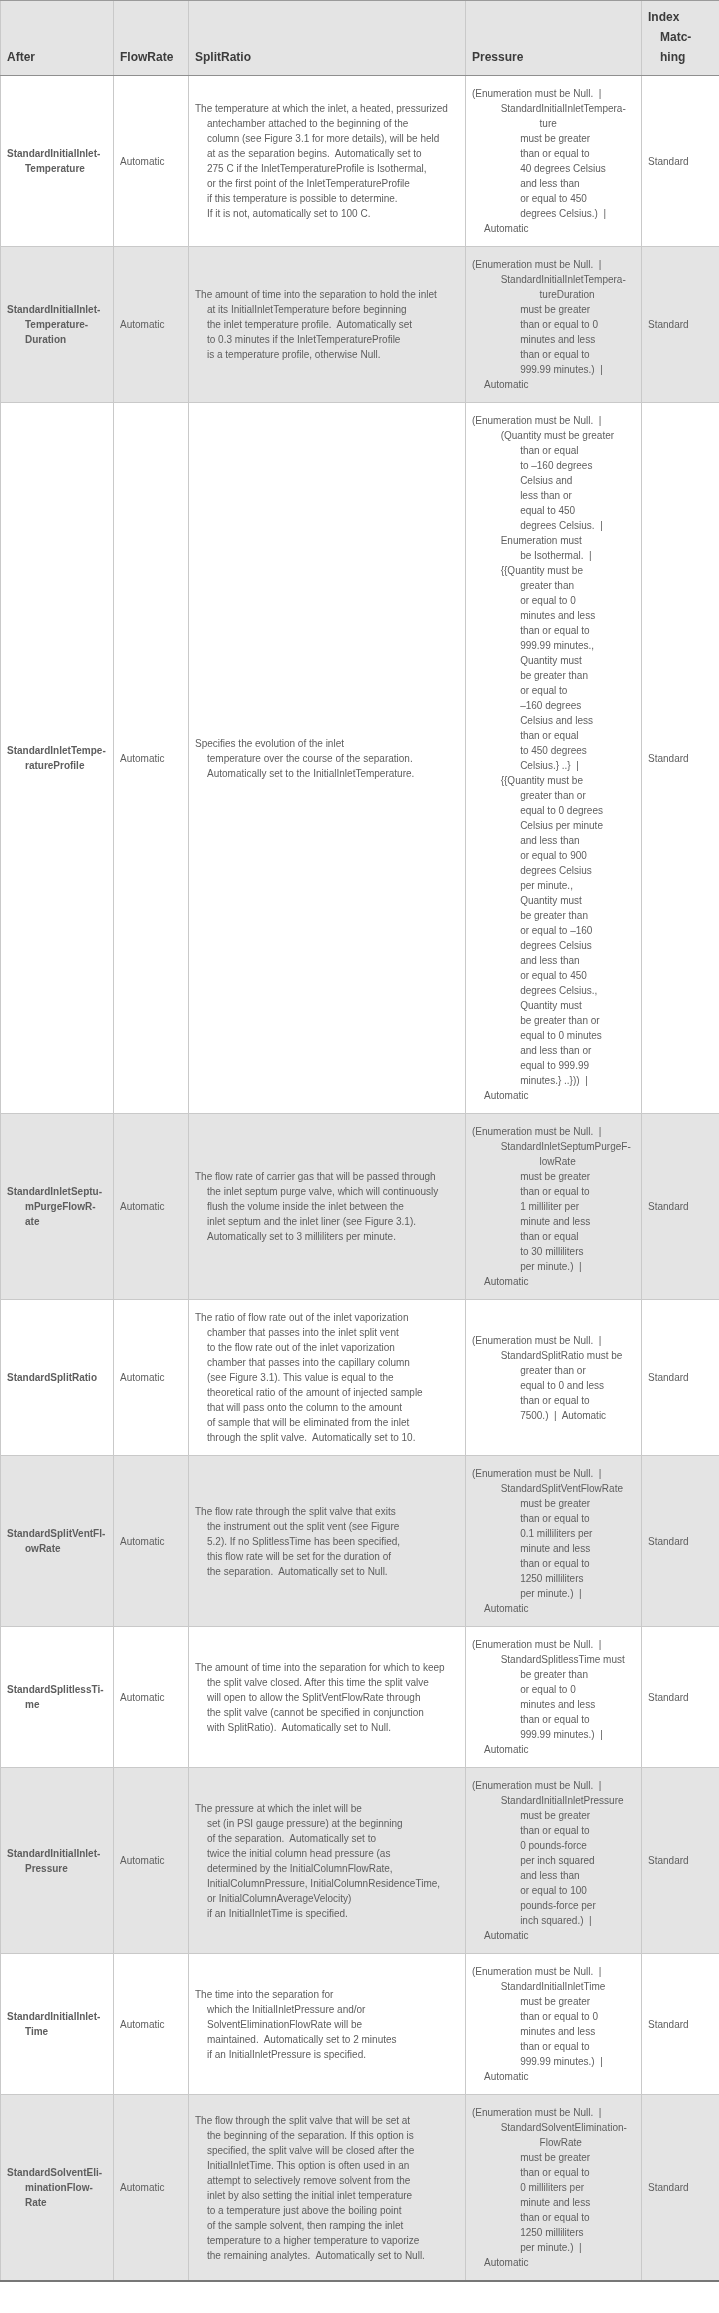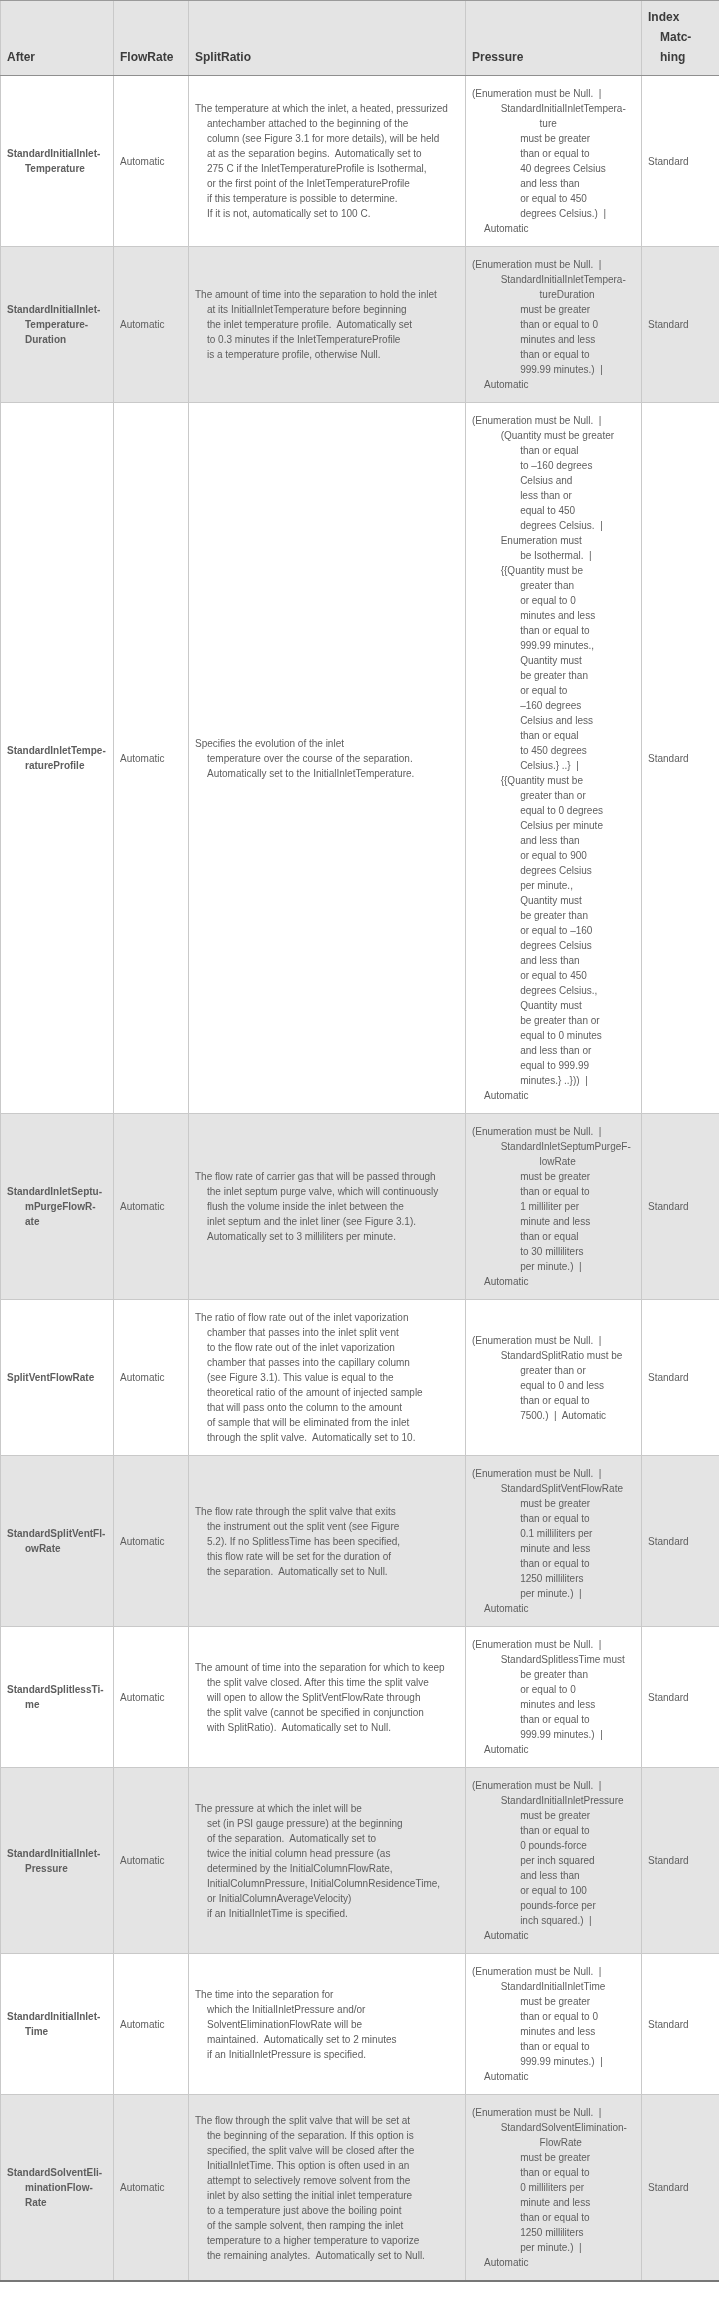--- a/index.html
+++ b/index.html
@@ -250,21 +250,21 @@
              to 30 milliliters
              per minute.)  |
 Automatic</div>
           </td>
           <td>
             <div class="txt">Standard</div>
           </td>
         </tr>
         <tr>
           <td>
-            <div class="txt hang-name">SplitVentFlowRate</div>
+            <div class="txt hang-name">StandardSplitRatio</div>
           </td>
           <td>
             <div class="txt hang">Automatic</div>
           </td>
           <td>
             <div class="txt hang">The ratio of flow rate out of the inlet vaporization
 chamber that passes into the inlet split vent
 to the flow rate out of the inlet vaporization
 chamber that passes into the capillary column
 (see Figure 3.1). This value is equal to the

